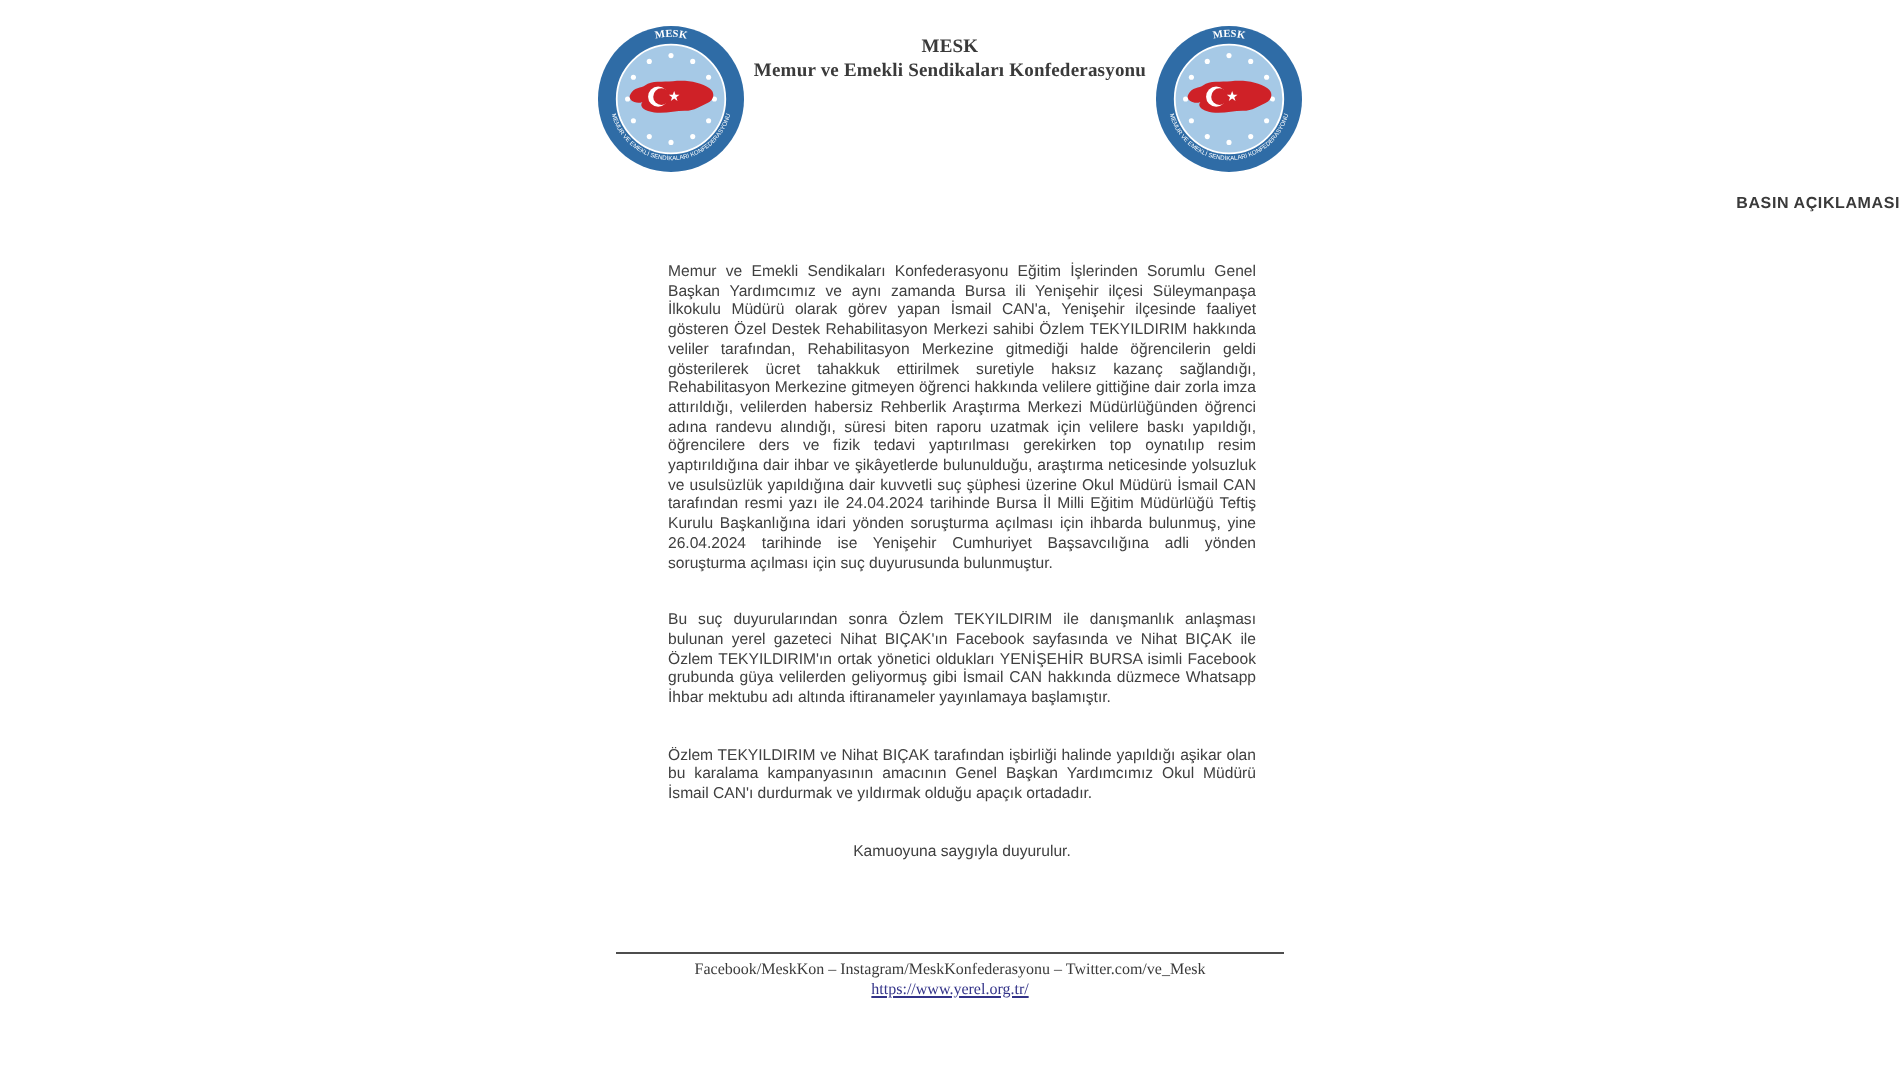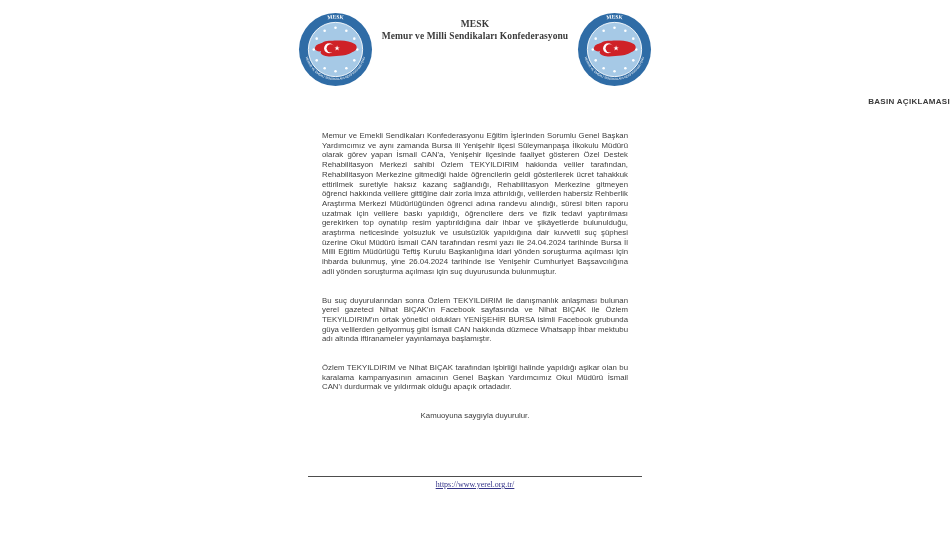--- a/index.html
+++ b/index.html
@@ -37,21 +37,21 @@
     color:#3a3a3a;
   }
   
   .body-col{
     position:absolute;top:131px;left:50%;transform:translateX(-50%);
     width:306px;
     font-size:7.8px;line-height:9.7px;
     color:#404040;
     text-align:justify;
   }
-  .body-col p{margin:0 0 19px 0;}
+  .body-col p{margin:0 0 19px 12px;}
   .closing{
     text-align:center;
     margin-top:26px;
   }
   
   .footer{
     position:absolute;top:476px;left:50%;transform:translateX(-50%);
     width:334px;
     border-top:1px solid #4d4d4d;
     padding-top:3px;
@@ -99,21 +99,21 @@
       <g>
         <path fill="#cf2127" d="M -20.5,-2.5 C -19,-6 -15,-5.5 -13,-7 C -10,-9.5 -4,-8.5 1,-9 C 8,-9.8 15,-8.5 19.5,-5.5 C 22.5,-3.5 22,0.5 18.5,2 C 15,3.5 12,6 7,6 C 2,6 -3,7.5 -8.5,6.8 C -13,6.2 -16.5,4 -14.5,1.5 C -17.5,3 -22.5,0.5 -20.5,-2.5 Z"></path>
         <circle cx="-6.5" cy="-1.2" r="5.1" fill="#ffffff"></circle>
         <circle cx="-4.8" cy="-1.2" r="4.2" fill="#cf2127"></circle>
         <polygon fill="#ffffff" points="1.6,-4 2.3,-2.1 4.3,-2.1 2.7,-0.9 3.3,1 1.6,-0.2 -0.1,1 0.5,-0.9 -1.1,-2.1 0.9,-2.1"></polygon>
       </g>
     </svg>
 
     <div class="title-block">
       <div>MESK</div>
-      <div>Memur ve Milli Sendikaları Konfederasyonu</div>
+      <div>Memur ve Emekli Sendikaları Konfederasyonu</div>
     </div>
 
     <svg class="logo" viewBox="-38 -38 76 76" aria-hidden="true">
       <circle cx="0" cy="0" r="37" fill="#2f6ca6"></circle>
       <circle cx="0" cy="0" r="27.5" fill="#a6c9e6" stroke="#ffffff" stroke-width="0.9"></circle>
       <defs>
         <path id="logoB-top" d="M -31.5,0 A 31.5,31.5 0 0 1 31.5,0" fill="none"></path>
         <path id="logoB-bot" d="M -31,0 A 31,31 0 0 0 31,0" fill="none"></path>
       </defs>
       <text fill="#ffffff" font-size="5.4" font-weight="bold" font-family="Liberation Serif, serif" text-anchor="middle">
@@ -148,18 +148,19 @@
   <div class="doc-title">BASIN AÇIKLAMASI</div>
 
   <div class="body-col">
     <p>Memur ve Emekli Sendikaları Konfederasyonu Eğitim İşlerinden Sorumlu Genel Başkan Yardımcımız ve aynı zamanda Bursa ili Yenişehir ilçesi Süleymanpaşa İlkokulu Müdürü olarak görev yapan İsmail CAN'a, Yenişehir ilçesinde faaliyet gösteren Özel Destek Rehabilitasyon Merkezi sahibi Özlem TEKYILDIRIM hakkında veliler tarafından, Rehabilitasyon Merkezine gitmediği halde öğrencilerin geldi gösterilerek ücret tahakkuk ettirilmek suretiyle haksız kazanç sağlandığı, Rehabilitasyon Merkezine gitmeyen öğrenci hakkında velilere gittiğine dair zorla imza attırıldığı, velilerden habersiz Rehberlik Araştırma Merkezi Müdürlüğünden öğrenci adına randevu alındığı, süresi biten raporu uzatmak için velilere baskı yapıldığı, öğrencilere ders ve fizik tedavi yaptırılması gerekirken top oynatılıp resim yaptırıldığına dair ihbar ve şikâyetlerde bulunulduğu, araştırma neticesinde yolsuzluk ve usulsüzlük yapıldığına dair kuvvetli suç şüphesi üzerine Okul Müdürü İsmail CAN tarafından resmi yazı ile 24.04.2024 tarihinde Bursa İl Milli Eğitim Müdürlüğü Teftiş Kurulu Başkanlığına idari yönden soruşturma açılması için ihbarda bulunmuş, yine 26.04.2024 tarihinde ise Yenişehir Cumhuriyet Başsavcılığına adli yönden soruşturma açılması için suç duyurusunda bulunmuştur.</p>
     <p>Bu suç duyurularından sonra  Özlem TEKYILDIRIM ile danışmanlık anlaşması bulunan yerel gazeteci Nihat BIÇAK'ın Facebook sayfasında ve Nihat BIÇAK ile Özlem TEKYILDIRIM'ın ortak yönetici oldukları YENİŞEHİR BURSA isimli Facebook grubunda güya velilerden geliyormuş gibi İsmail CAN hakkında düzmece Whatsapp İhbar mektubu adı altında iftiranameler yayınlamaya başlamıştır.</p>
     <p>Özlem TEKYILDIRIM ve Nihat BIÇAK tarafından işbirliği halinde yapıldığı aşikar olan bu karalama kampanyasının amacının Genel Başkan Yardımcımız Okul Müdürü İsmail CAN'ı durdurmak ve yıldırmak olduğu apaçık ortadadır.</p>
     <p class="closing">Kamuoyuna saygıyla duyurulur.</p>
   </div>
 
   <div class="footer">
+    <div>Facebook/MeskKon – Instagram/MeskKonfederasyonu – Twitter.com/ve_Mesk</div>
     <div>
       <a href="#" style="color:#333388;">https://www.yerel.org.tr/</a>
     </div>
   </div>
 
 </div>
 
 </body></html>

